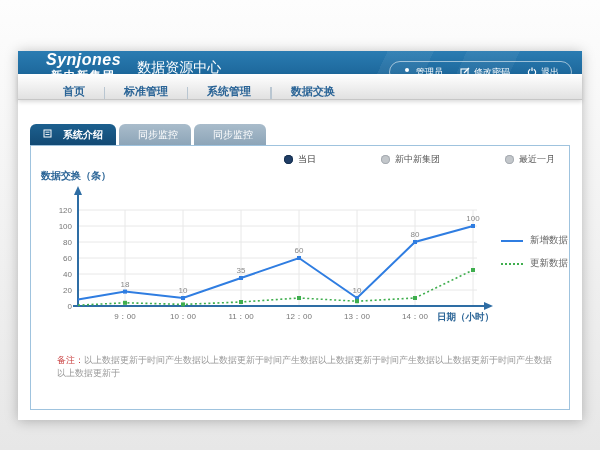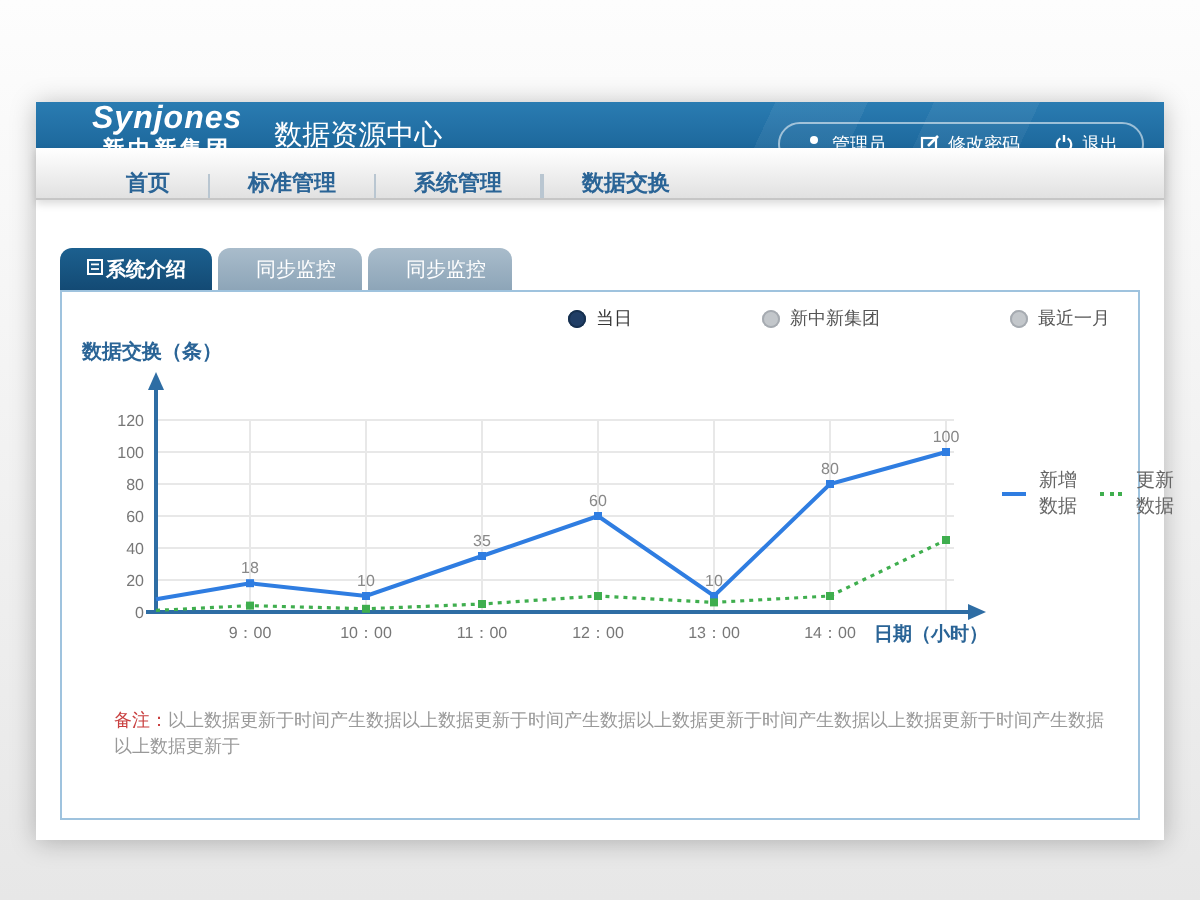--- a/index.html
+++ b/index.html
@@ -31,36 +31,36 @@
   .navbar{height:25px;background:linear-gradient(180deg,#ffffff,#e1e1e1);
     border-bottom:1px solid #c6c6c6;box-shadow:0 2px 4px rgba(0,0,0,.14);
     display:flex;align-items:flex-end;padding-left:26px;position:relative;z-index:1;}
   .nav-item{color:#2a6496;font-weight:bold;font-size:11px;padding:0 19px;cursor:pointer;white-space:nowrap;}
   .nav-sep{width:1px;height:12px;background:#b9c6d1;}
 
   
   .content{position:absolute;top:67px;left:0;right:0;bottom:0;background:#fff;}
   .tabs{position:absolute;top:6px;left:12px;display:flex;gap:3px;z-index:2;}
   .tab{height:21px;padding:0 13px;font-size:10px;color:#fff;border-radius:6px 6px 0 0;
-    cursor:pointer;display:flex;align-items:center;gap:1px;white-space:nowrap;text-align:right;}
+    cursor:pointer;display:flex;align-items:center;gap:11px;white-space:nowrap;text-align:right;}
   .tab.active{background:linear-gradient(180deg,#1c608f,#134a74);font-weight:bold;}
   .tab.inactive{background:linear-gradient(180deg,#a9bccb,#8da5b8);padding-left:19px;}
   .box{position:absolute;left:12px;right:12px;top:27px;bottom:10px;
     border:1px solid #9fc3de;background:#fff;}
 
   .radio-row{position:absolute;top:7px;right:14px;display:flex;gap:17px;align-items:center;}
   .radio-opt{display:flex;align-items:center;gap:5px;font-size:9px;color:#555;cursor:pointer;margin-left:48px;}
   .radio-dot{width:9px;height:9px;border-radius:50%;background:#c3c7cb;box-shadow:inset 0 0 0 1px #a6abb1;}
   .radio-opt.selected .radio-dot{background:#203e66;box-shadow:inset 0 0 0 1px #16304f;}
   .radio-opt.selected{color:#333;}
 
   .y-label{position:absolute;top:23px;left:10px;font-size:10px;font-weight:bold;color:#2a6496;}
   #chart-svg{position:absolute;top:38px;left:2px;}
 
-  .legend{position:absolute;left:470px;top:88px;display:flex;gap:10px;}
+  .legend{position:absolute;left:470px;top:88px;display:flex;flex-direction:column;gap:10px;}
   .legend-item{display:flex;align-items:center;gap:7px;font-size:9.5px;color:#666;}
   .legend-line{width:22px;height:0;border-top-width:2px;}
   .legend-line.solid{border-top-style:solid;}
   .legend-line.dotted{border-top-style:dotted;}
 
   .note{position:absolute;top:208px;left:26px;right:14px;font-size:9px;color:#999;line-height:1.4;}
   .note-label{color:#c94040;}
 </style>
 </head>
 <body>

